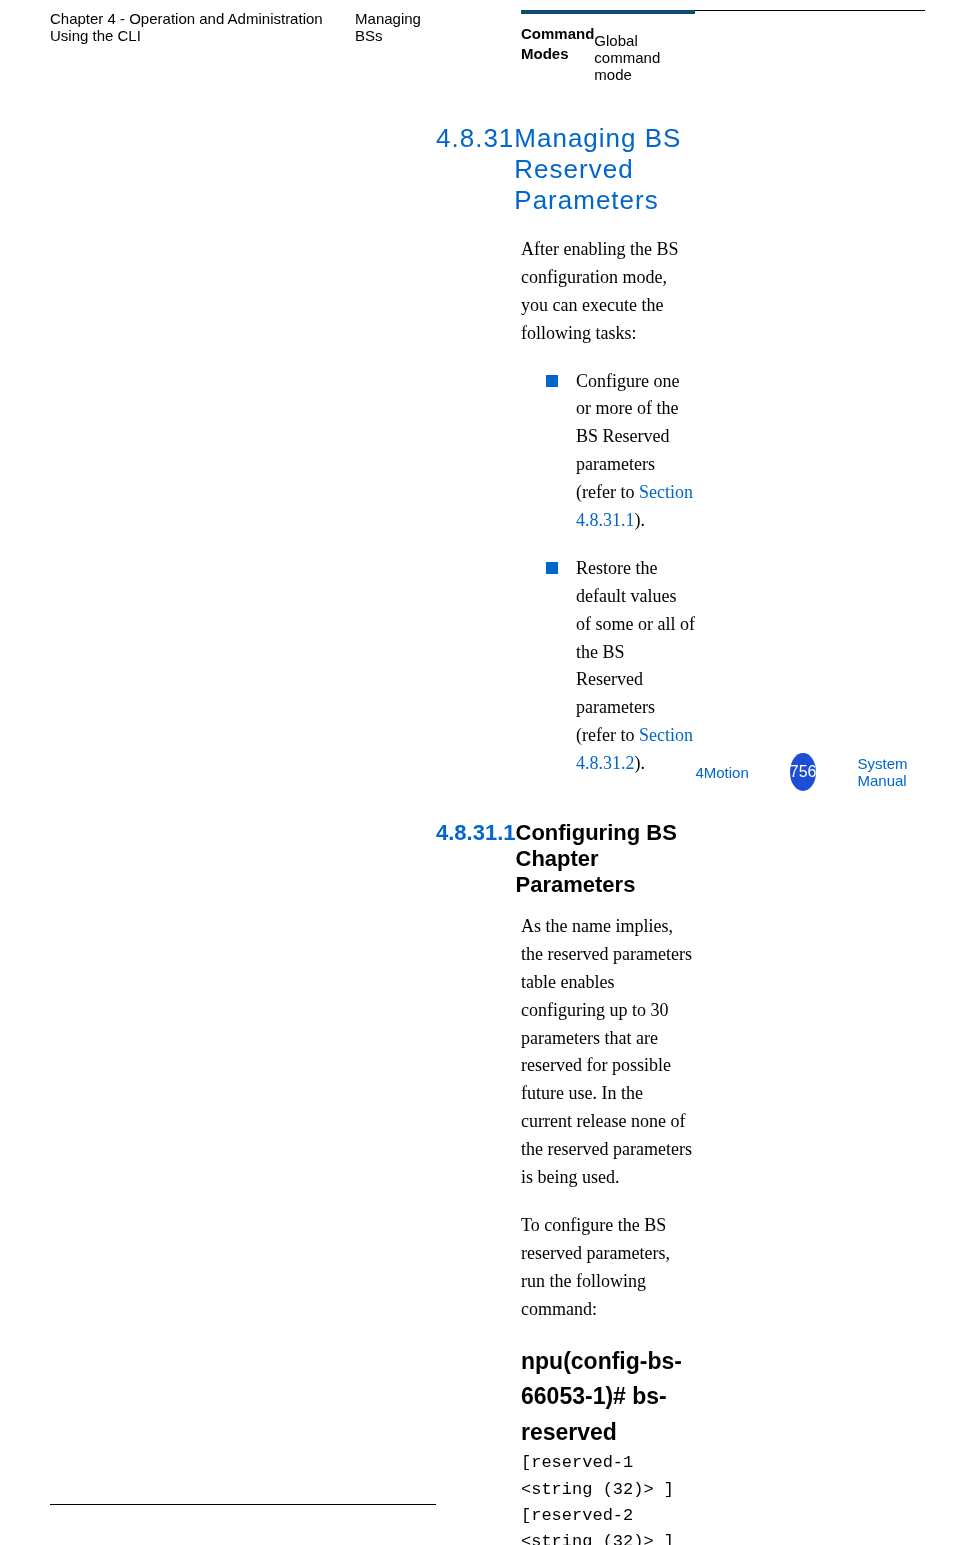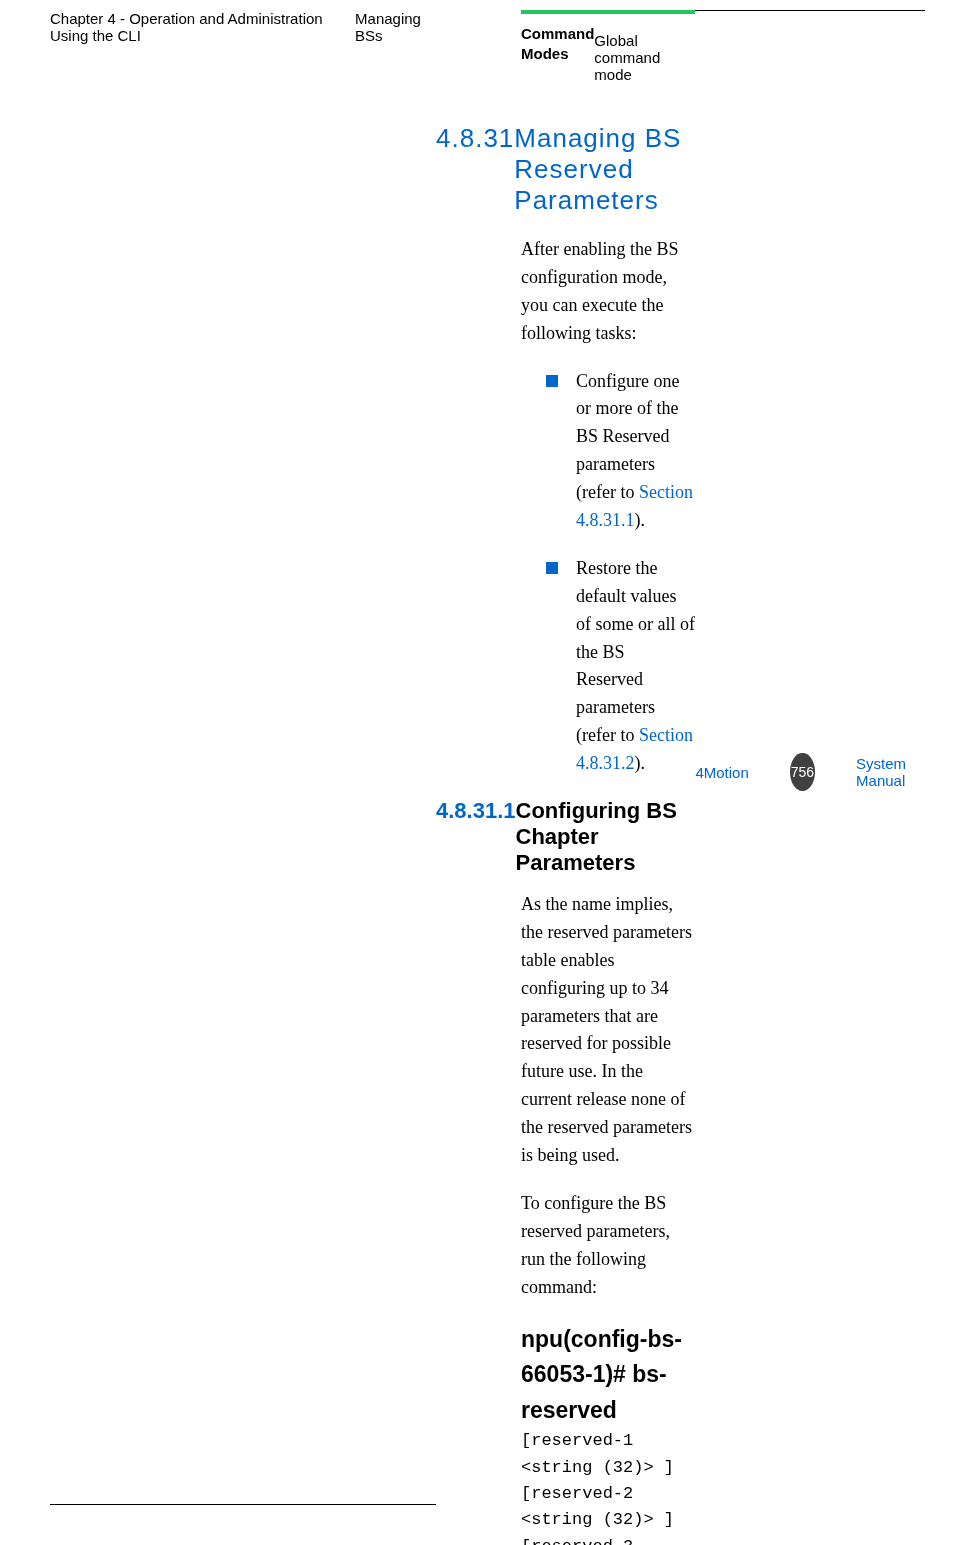--- a/index.html
+++ b/index.html
@@ -30,21 +30,21 @@
     margin-bottom: 40px;
   }
   .content {
     flex: 1;
     padding-left: 85px;
   }
   .cmdmodes {
     display: flex;
     align-items: flex-start;
     margin-bottom: 40px;
-    border-top: 4px solid #22c55e;
+    border-top: 4px solid #0c4a6e;
     width: 100%;
   }
   .cmdmodes-label {
     font-family: Arial, Helvetica, sans-serif;
     font-weight: bold;
     font-size: 15px;
     width: 95px;
     padding-top: 10px;
     line-height: 1.3;
   }
@@ -70,21 +70,21 @@
   .h2title {
     color: #0066cc;
     font-family: Verdana, Arial, sans-serif;
     font-size: 26px;
     letter-spacing: 1px;
   }
   .h3row {
     display: flex;
     align-items: baseline;
     margin-left: -85px;
-    margin-top: 20px;
+    margin-top: 42px;
     margin-bottom: 15px;
   }
   .h3num {
     font-family: Arial, Helvetica, sans-serif;
     font-weight: bold;
     font-size: 22px;
     color: #0066cc;
     width: 115px;
   }
   .h3title {
@@ -137,29 +137,29 @@
     border-top: 1px solid #000;
     padding-top: 8px;
     padding-bottom: 20px;
     font-family: Arial, Helvetica, sans-serif;
     font-size: 15px;
     gap: 41px;
   }
   .footer-left { color: #0066cc; }
   .footer-right { color: #0066cc; }
   .footer-page {
-    background: #404040;
+    background: #1d4ed8;
     color: #fff;
     border-radius: 50%;
     width: 38px;
     height: 38px;
     display: flex;
     align-items: center;
     justify-content: center;
-    font-size: 14px;
+    font-size: 16px;
   }
 </style>
 </head>
 <body>
 
 <div class="page">
   <div class="header">
     <span>Chapter 4 - Operation and Administration Using the CLI</span>
     <span>Managing BSs</span>
   </div>
@@ -191,21 +191,21 @@
         <span>Restore the default values of some or all of the BS Reserved parameters (refer to </span><span class="link">Section 4.8.31.2</span><span>).</span>
       </span>
     </div>
 
 
     <div class="h3row">
       <span class="h3num">4.8.31.1</span>
       <span class="h3title">Configuring BS Chapter Parameters</span>
     </div>
 
-    <p class="para">As the name implies, the reserved parameters table enables configuring up to 34 parameters that are reserved for possible future use. In the current release none of the reserved parameters is being used.</p>
+    <p class="para">As the name implies, the reserved parameters table enables configuring up to 30 parameters that are reserved for possible future use. In the current release none of the reserved parameters is being used.</p>
     <p class="para">To configure the BS reserved parameters, run the following command:</p>
 
     <div class="codeblock"><span class="codebold">npu(config-bs-66053-1)# bs-reserved</span><span> [reserved-1 &lt;string (32)&gt; ] [reserved-2 &lt;string (32)&gt; ] [reserved-3 &lt;string (32)&gt; ] [reserved-4 &lt;string (32)&gt; ] [reserved-5 &lt;string (32)&gt; ] [reserved-6 &lt;string (32)&gt; ] [reserved-7 &lt;string (32)&gt; ] [reserved-8 &lt;string (32)&gt; ] [reserved-9 &lt;string (32)&gt; ] [reserved-10 &lt;string (32)&gt; ] [reserved-11 &lt;string (32)&gt; ] [reserved-12 &lt;string (32)&gt; ] [reserved-13 &lt;string (32)&gt; ] [reserved-14 &lt;string (32)&gt; ] [reserved-15 &lt;string (32)&gt; ] [reserved-16 &lt;string (32)&gt; ] [reserved-17 &lt;string (32)&gt; ] [reserved-18 &lt;string (32)&gt; ] [reserved-19 &lt;string (32)&gt; ] [reserved-20 &lt;string (32)&gt; ] [reserved-21 &lt;string (32)&gt; ]</span></div>
 
   </div>
 
   <div class="footer">
     <span class="footer-left">4Motion</span>
     <span class="footer-page">756</span>
     <span class="footer-right">System Manual</span>

